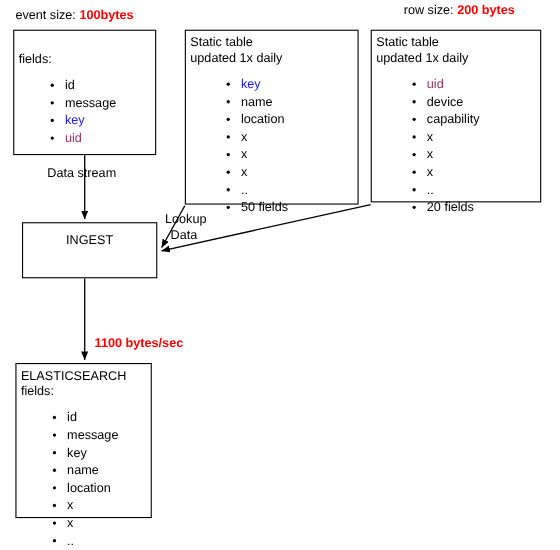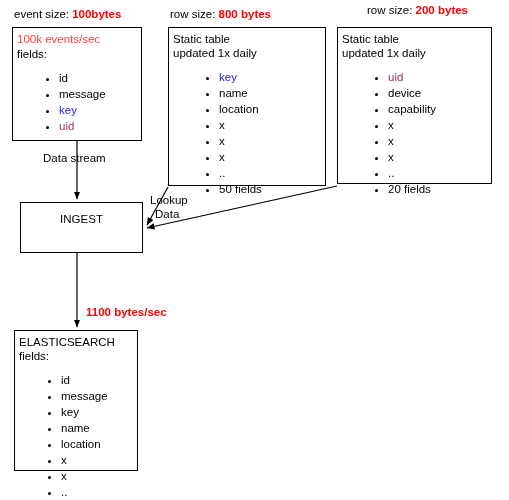--- a/index.html
+++ b/index.html
@@ -105,32 +105,27 @@
     <line x1="337" y1="186" x2="147" y2="228" stroke="#000000" stroke-width="1.2" marker-end="url(#arrowhead)"></line>
 
     <line x1="77" y1="253" x2="77" y2="327" stroke="#000000" stroke-width="1.2" marker-end="url(#arrowhead)"></line>
   </svg>
 
   <div class="hdr-label" style="left:14px; top:7px;">
     <span>event size:</span>
     <span class="val">100bytes</span>
   </div>
 
-  <div class="hdr-label" style="left:170px; top:7px;">
-    <span>row size:</span>
-    <span class="val">800 bytes</span>
-  </div>
 
   <div class="hdr-label" style="left:339px; top:3px;margin-left:28px;">
     <span>row size:</span>
     <span class="val">200 bytes</span>
   </div>
 
   <div class="box" style="left:12px; top:27px; width:130px; height:114px;">
-    <div class="box-text red-text" style="left:4px; top:4px;">100k events/sec</div>
     <div class="box-text" style="left:4px; top:19px;">fields:</div>
     <ul class="fields" style="position:absolute; left:18px; top:42px;">
       <li><span>id</span></li>
       <li><span>message</span></li>
       <li><span class="blue-text">key</span></li>
       <li><span class="purple-text">uid</span></li>
     </ul>
   </div>
 
   <div class="box" style="left:168px; top:27px; width:158px; height:159px;">

